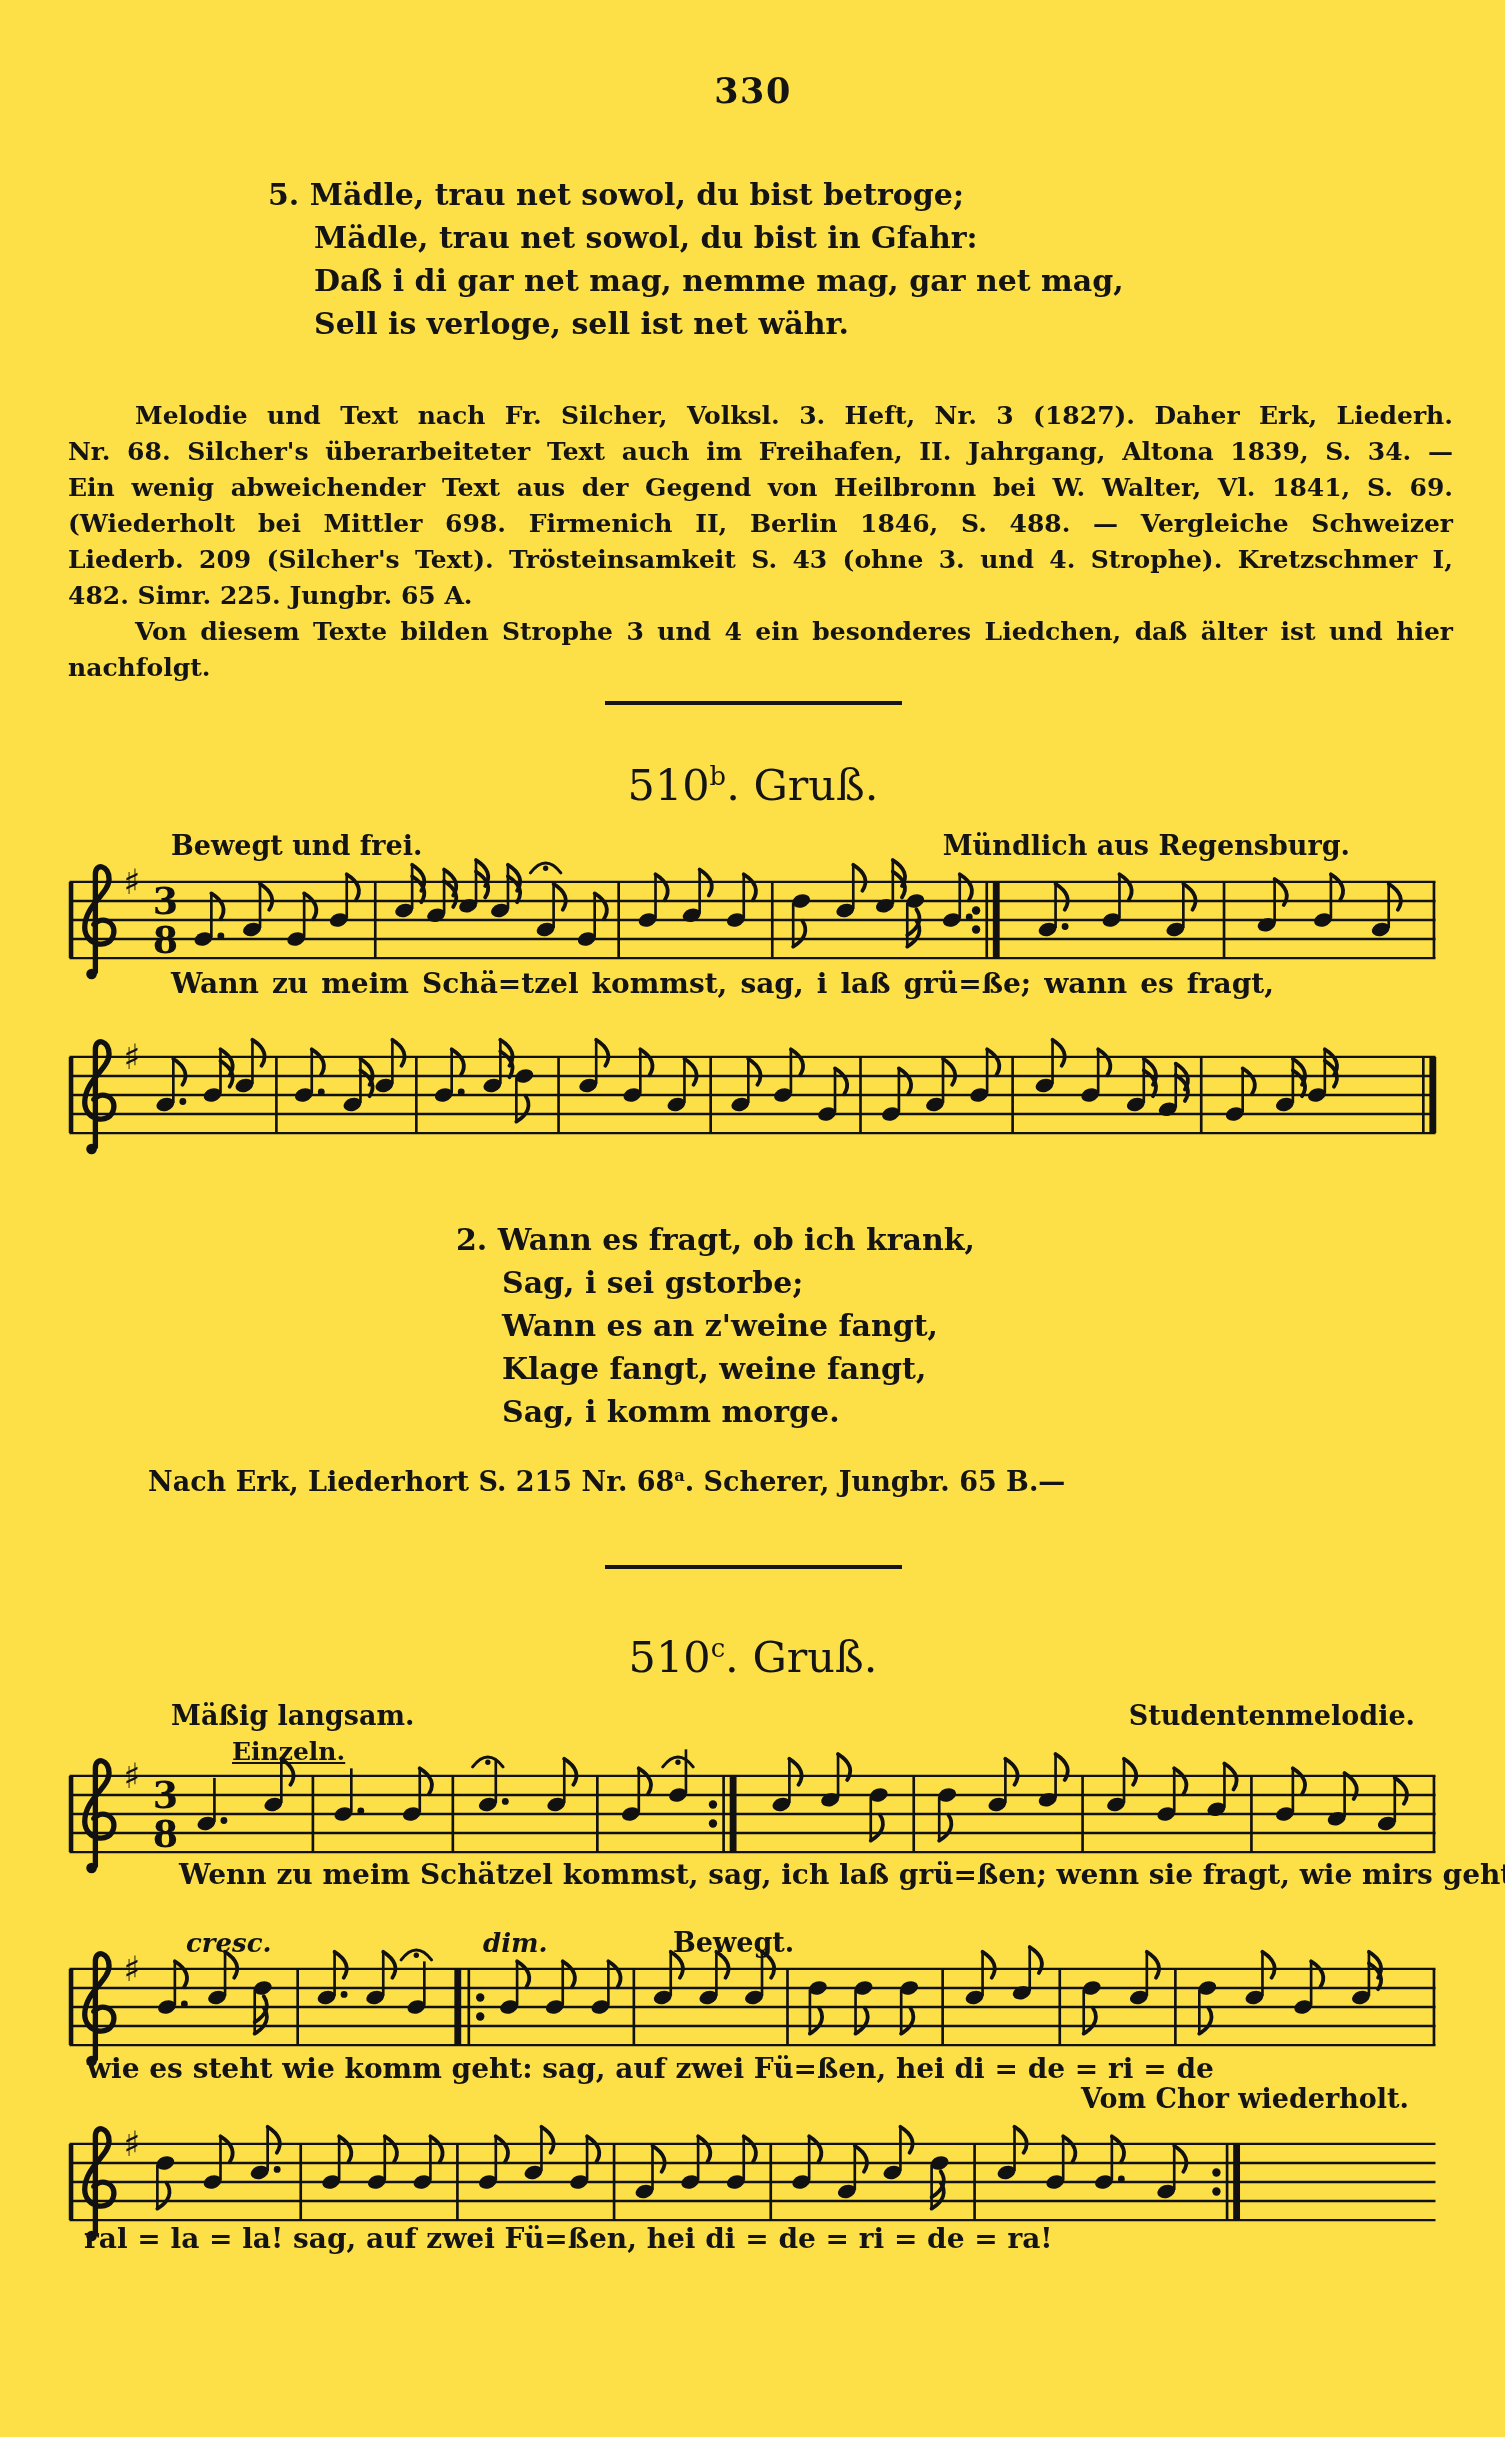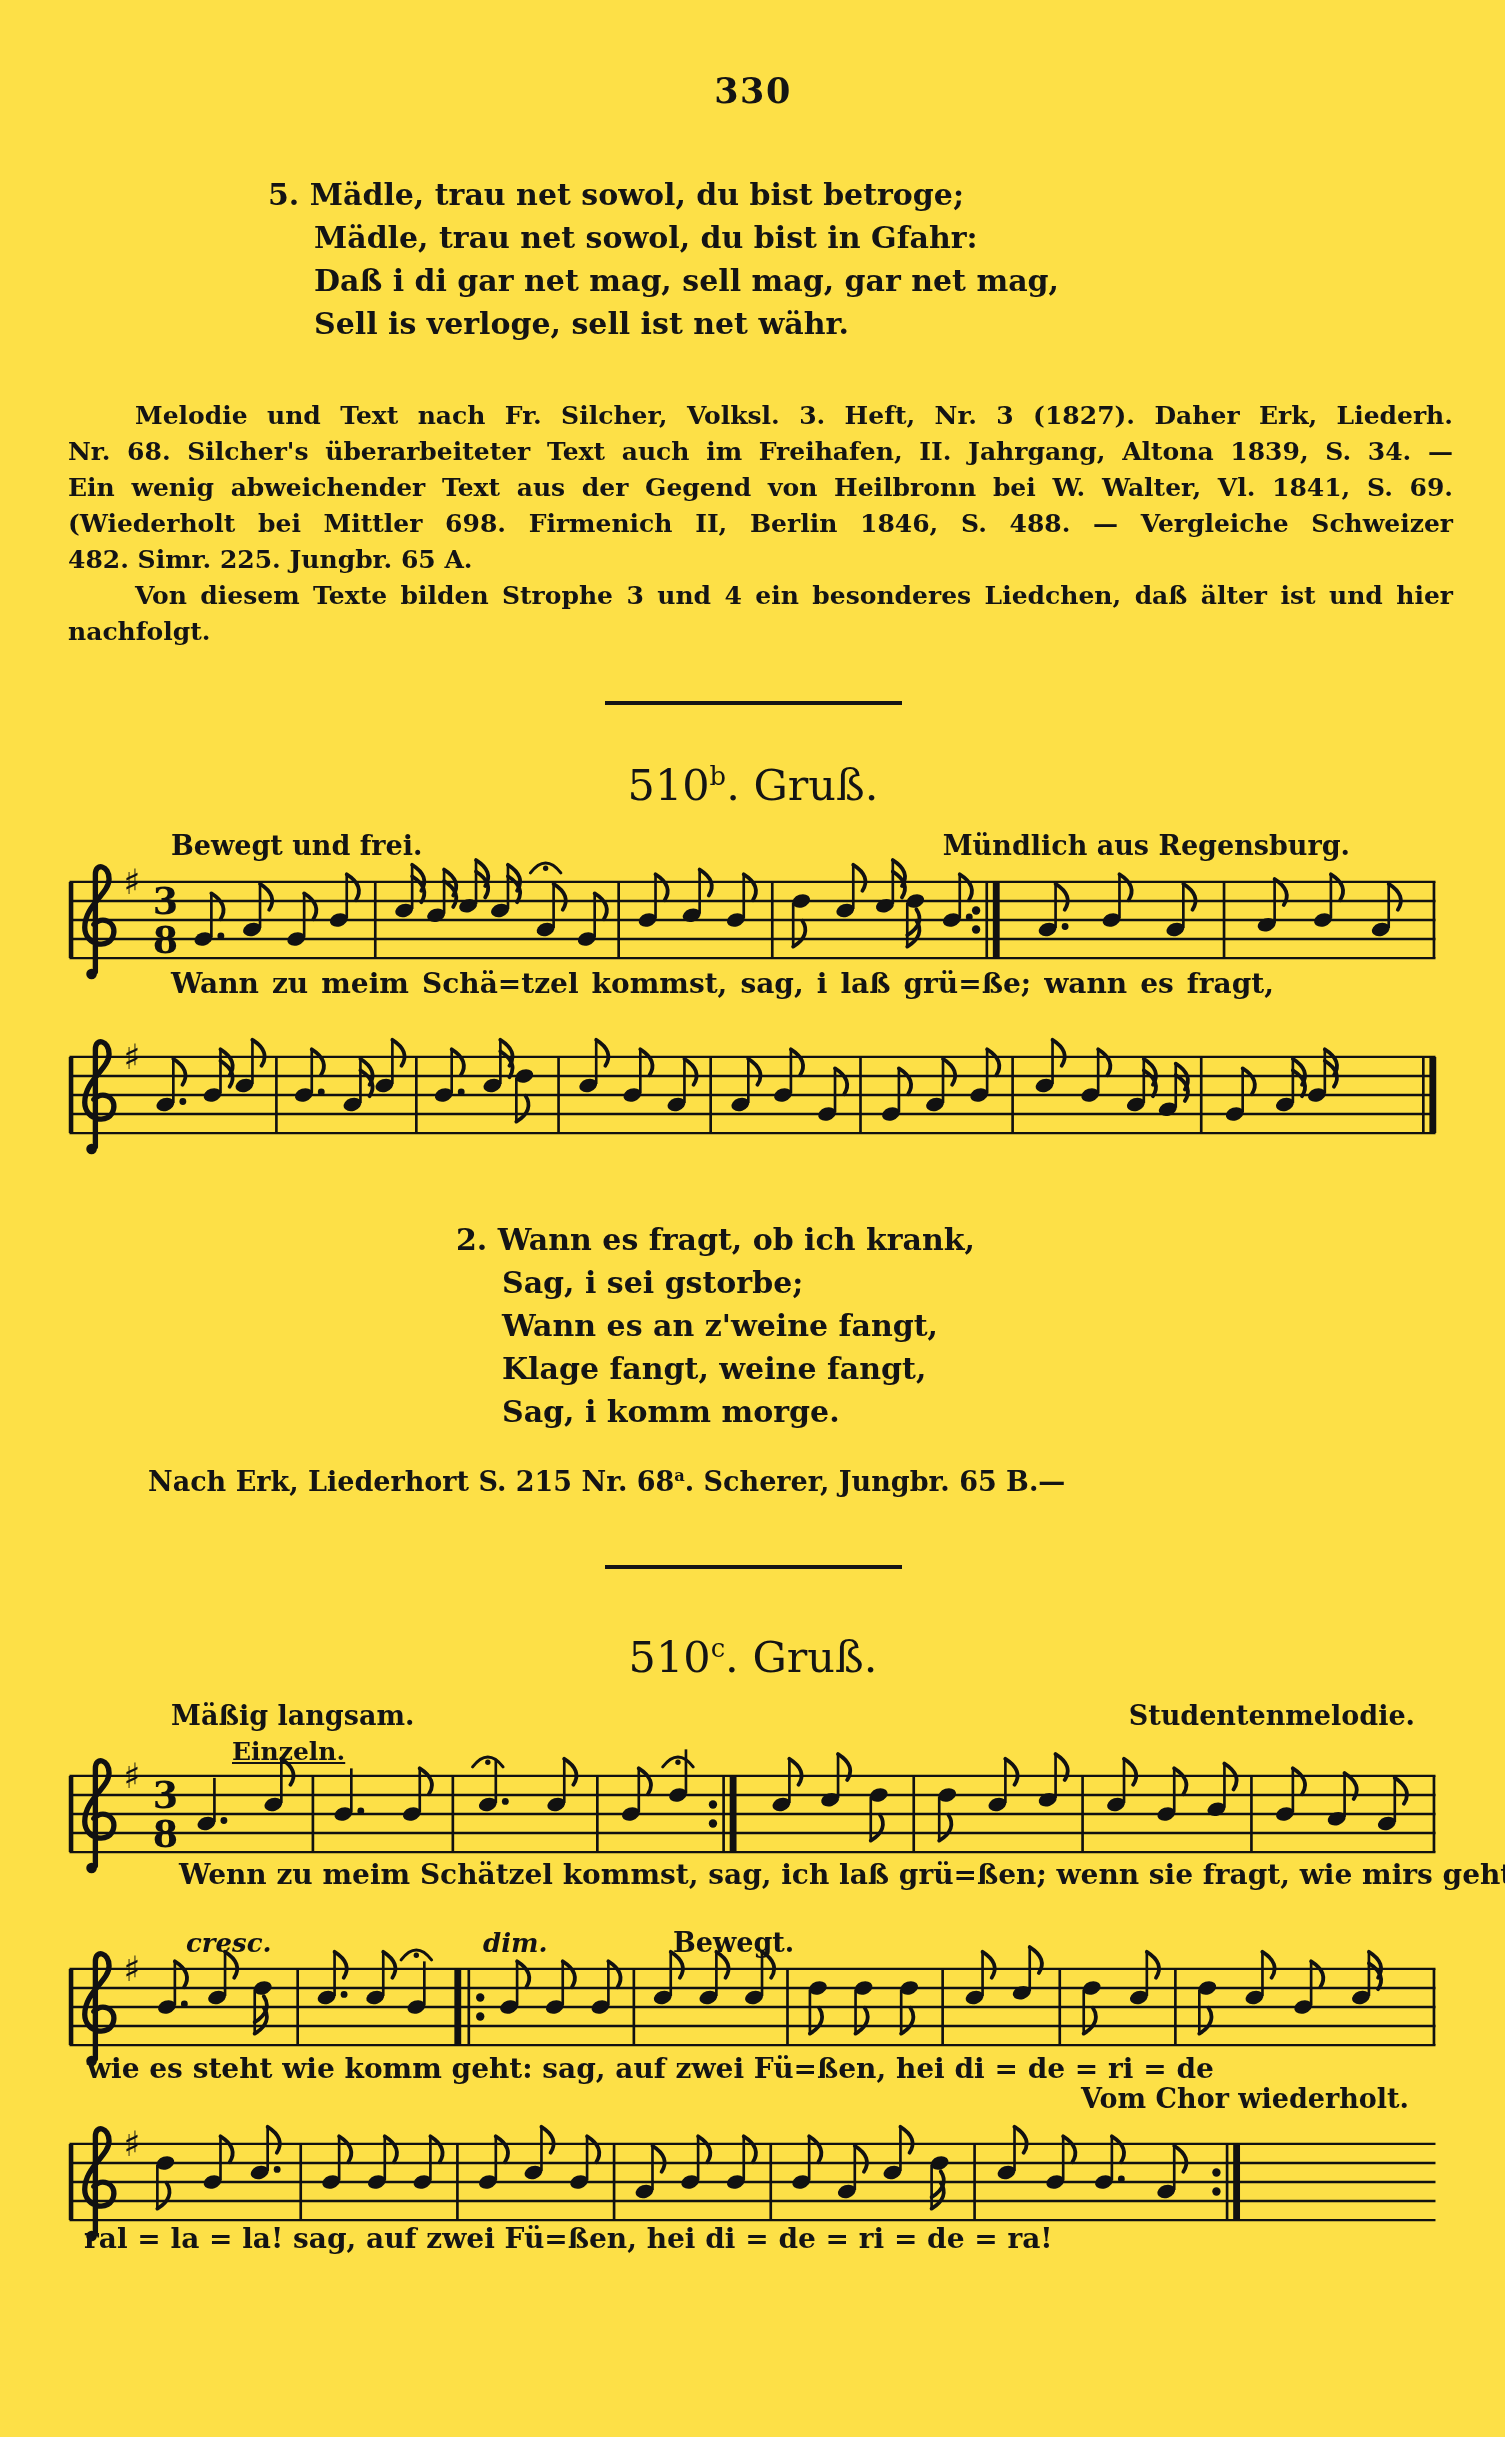--- a/index.html
+++ b/index.html
@@ -34,29 +34,30 @@
 </head>
 <body>
 
 <div class="page">
 
   <div class="abs pagenum">330</div>
 
   <div class="abs verse v5">
     <div class="vline">5. Mädle, trau net sowol, du bist betroge;</div>
     <div class="vline">Mädle, trau net sowol, du bist in Gfahr:</div>
-    <div class="vline">Daß i di gar net mag, sell mag, gar net mag,</div>
+    <div class="vline">Daß i di gar net mag, nemme mag, gar net mag,</div>
     <div class="vline">Sell is verloge, sell ist net währ.</div>
   </div>
 
   <div class="abs notes">
     <div class="nline ind">Melodie und Text nach Fr. Silcher, Volksl. 3. Heft, Nr. 3 (1827). Daher Erk, Liederh.</div>
     <div class="nline">Nr. 68. Silcher's überarbeiteter Text auch im Freihafen, II. Jahrgang, Altona 1839, S. 34. —</div>
     <div class="nline">Ein wenig abweichender Text aus der Gegend von Heilbronn bei W. Walter, Vl. 1841, S. 69.</div>
     <div class="nline">(Wiederholt bei Mittler 698. Firmenich II, Berlin 1846, S. 488. — Vergleiche Schweizer</div>
+    <div class="nline">Liederb. 209 (Silcher's Text). Trösteinsamkeit S. 43 (ohne 3. und 4. Strophe). Kretzschmer I,</div>
     <div class="nline noj">482. Simr. 225. Jungbr. 65 A.</div>
     <div class="nline ind">Von diesem Texte bilden Strophe 3 und 4 ein besonderes Liedchen, daß älter ist und hier</div>
     <div class="nline noj">nachfolgt.</div>
   </div>
 
   <div class="abs divider d1"></div>
 
   <div class="abs heading hb">
     <span>510</span><sup>b</sup><span>. Gruß.</span>
   </div>

